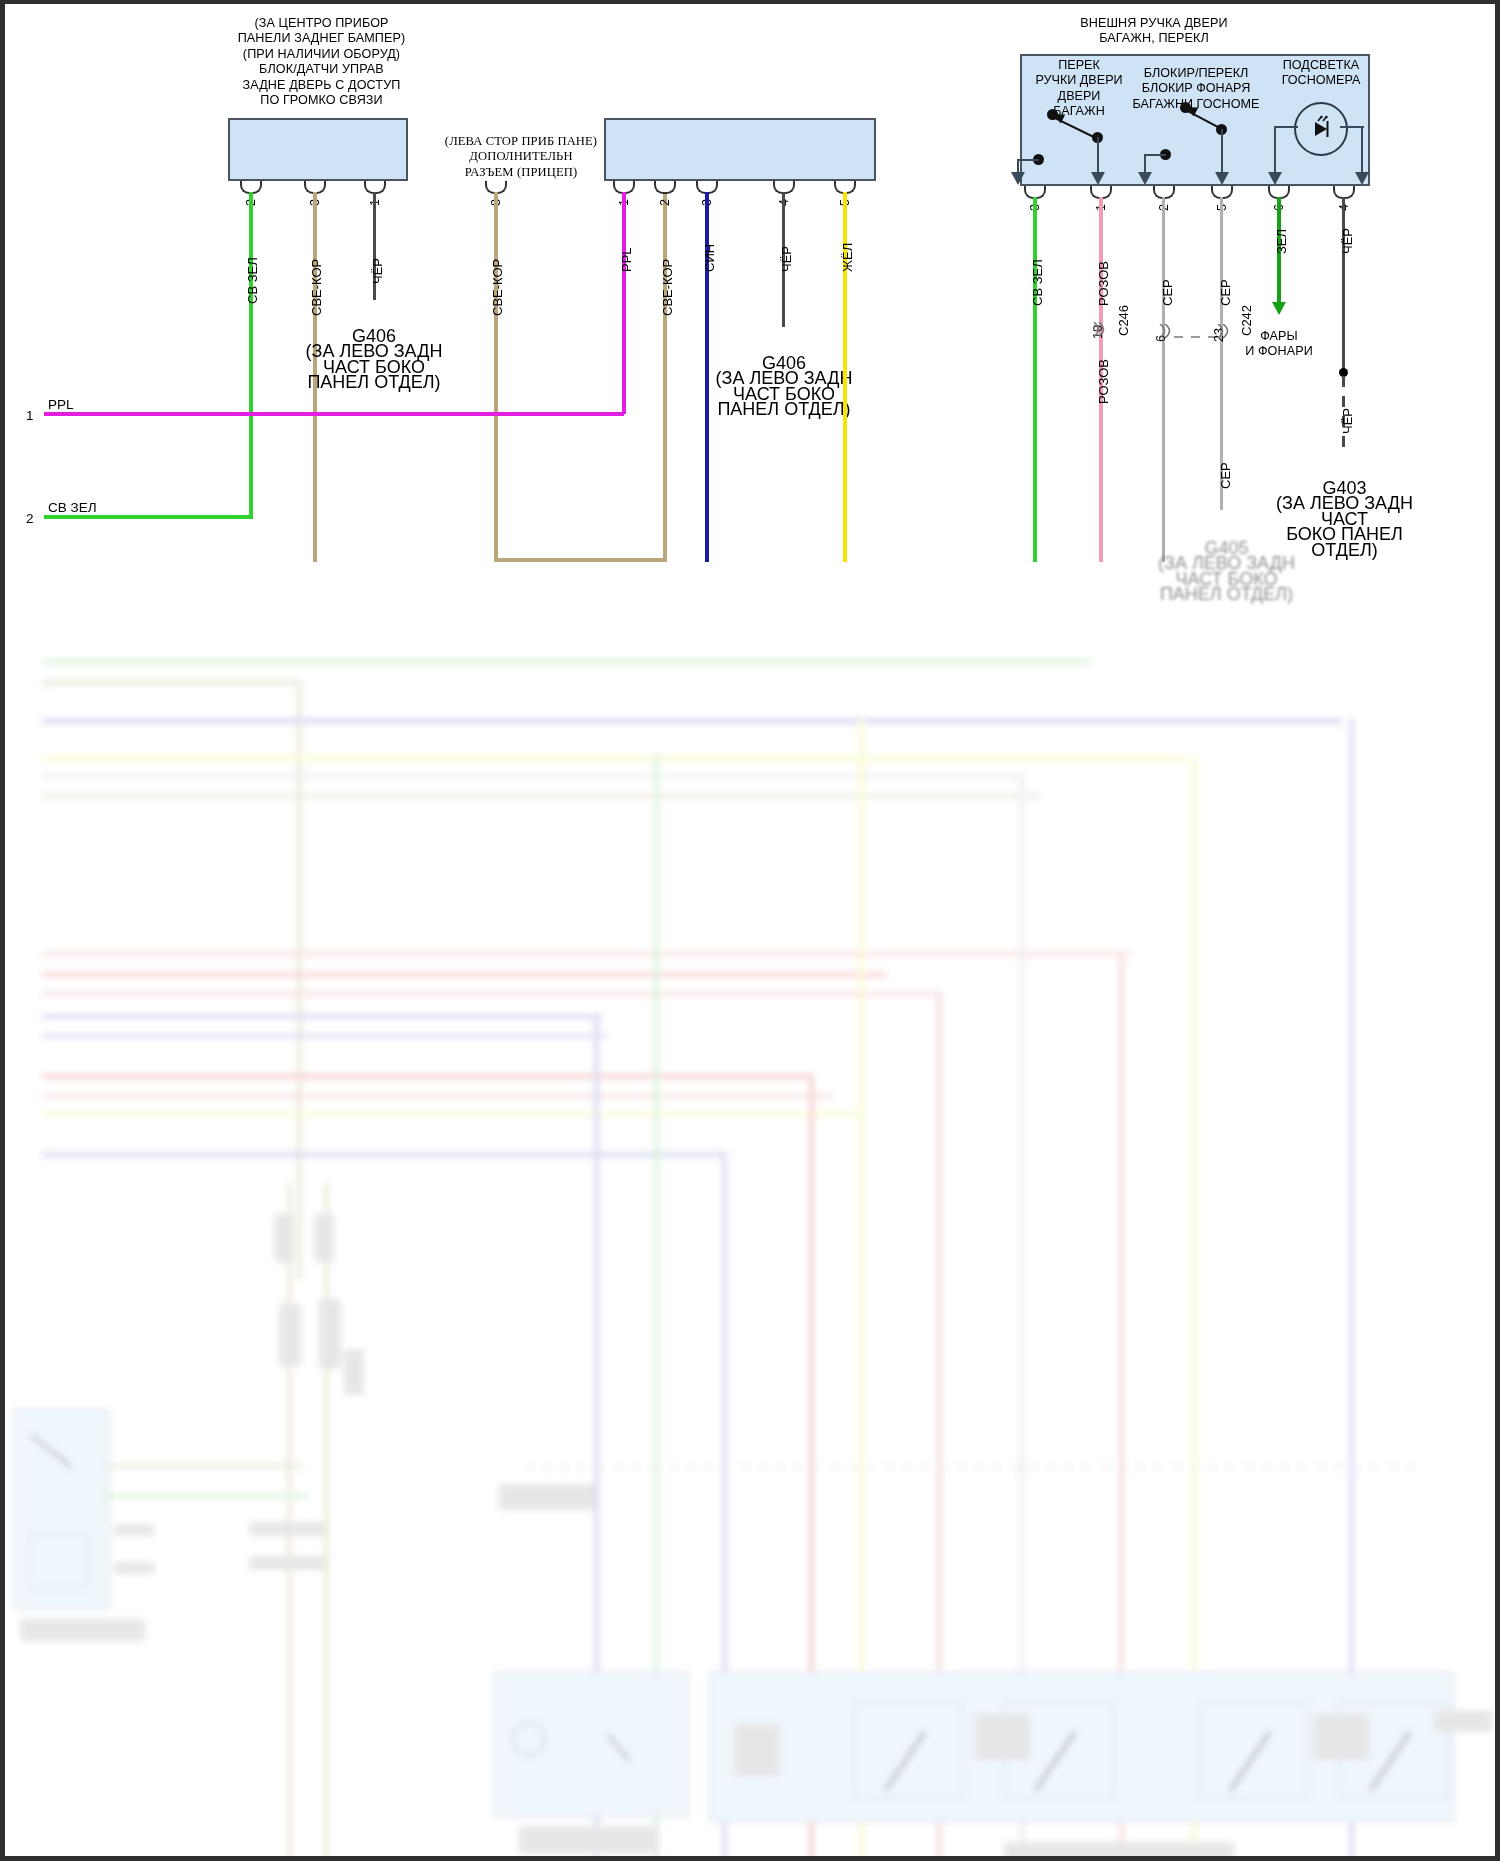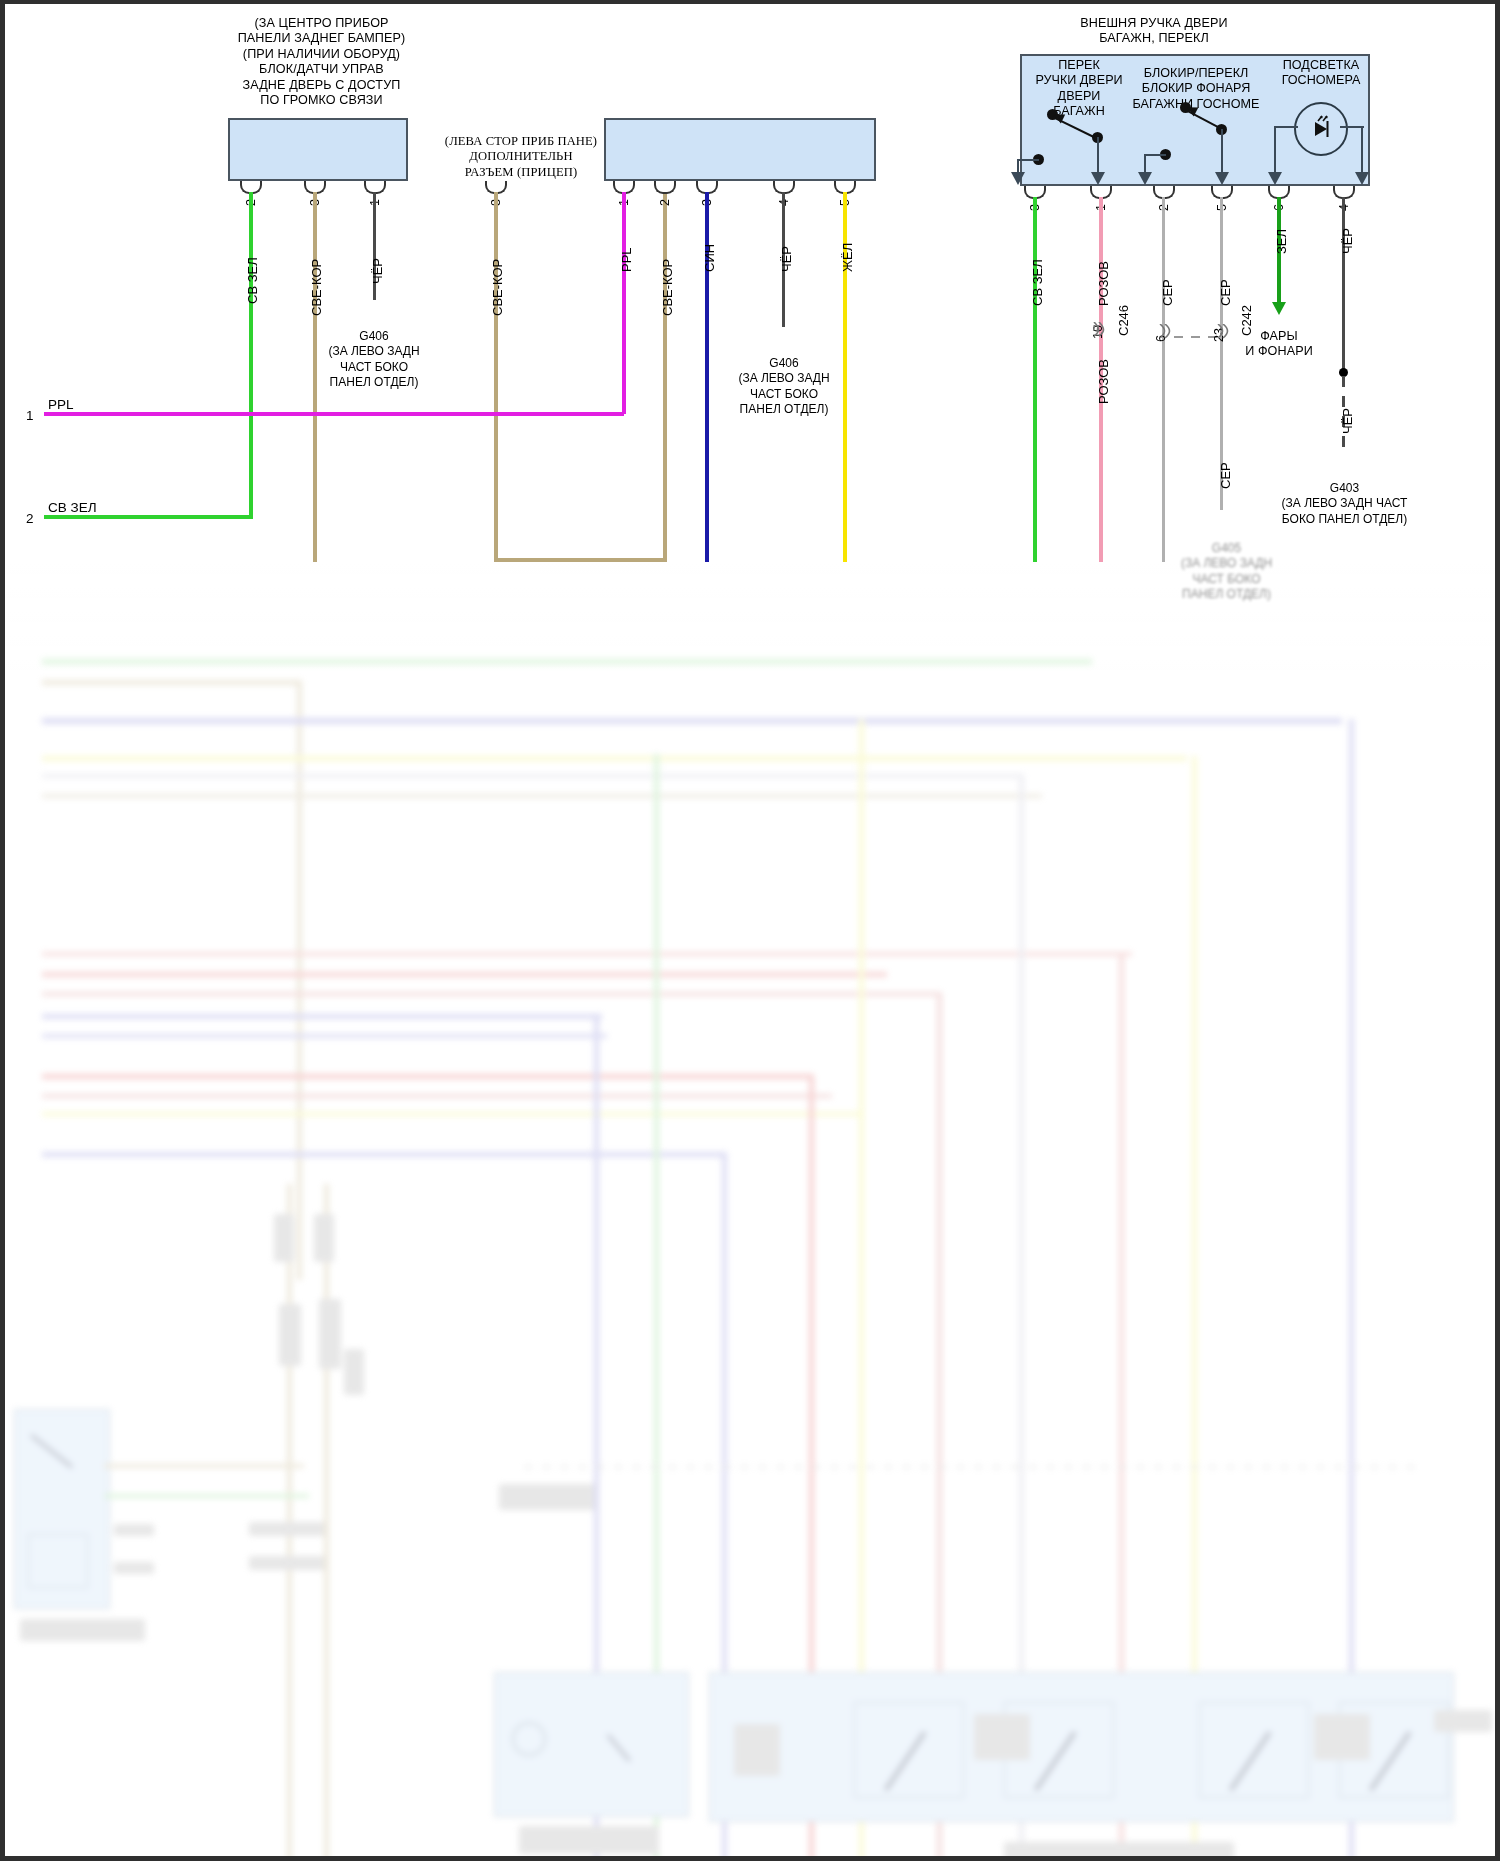--- a/index.html
+++ b/index.html
@@ -10,21 +10,21 @@
   
   .box{position:absolute;background:#cfe3f7;border:2px solid #4a5560;box-sizing:border-box;}
   .cap{position:absolute;text-align:center;font-size:12.6px;line-height:15.4px;color:#000;letter-spacing:.1px;}
   .capL{position:absolute;text-align:center;font-size:12.6px;line-height:15.4px;color:#000;}
   .wire{position:absolute;}
   .vlabel{position:absolute;font-size:13px;color:#000;white-space:nowrap;
           transform-origin:0 0;transform:rotate(-90deg);}
   .pinnum{position:absolute;font-size:12.5px;color:#000;white-space:nowrap;
           transform-origin:0 0;transform:rotate(-90deg);}
   .hlabel{position:absolute;font-size:13.5px;color:#000;white-space:nowrap;}
-  .gnd-note{position:absolute;text-align:center;font-size:12px;line-height:15.4px;color:#000;}
+  .gnd-note{position:absolute;text-align:center;font-size:18px;line-height:15.4px;color:#000;}
 
   
   .term{position:absolute;width:22px;height:13px;}
   .term:before,.term:after{content:"";position:absolute;width:11px;height:13px;
       border:2px solid #333;box-sizing:border-box;}
   .term:before{left:0;border-top:none;border-right:none;border-bottom-left-radius:9px;}
   .term:after{right:0;border-top:none;border-left:none;border-bottom-right-radius:9px;}
 
   
   .gnd{position:absolute;width:26px;height:22px;}

